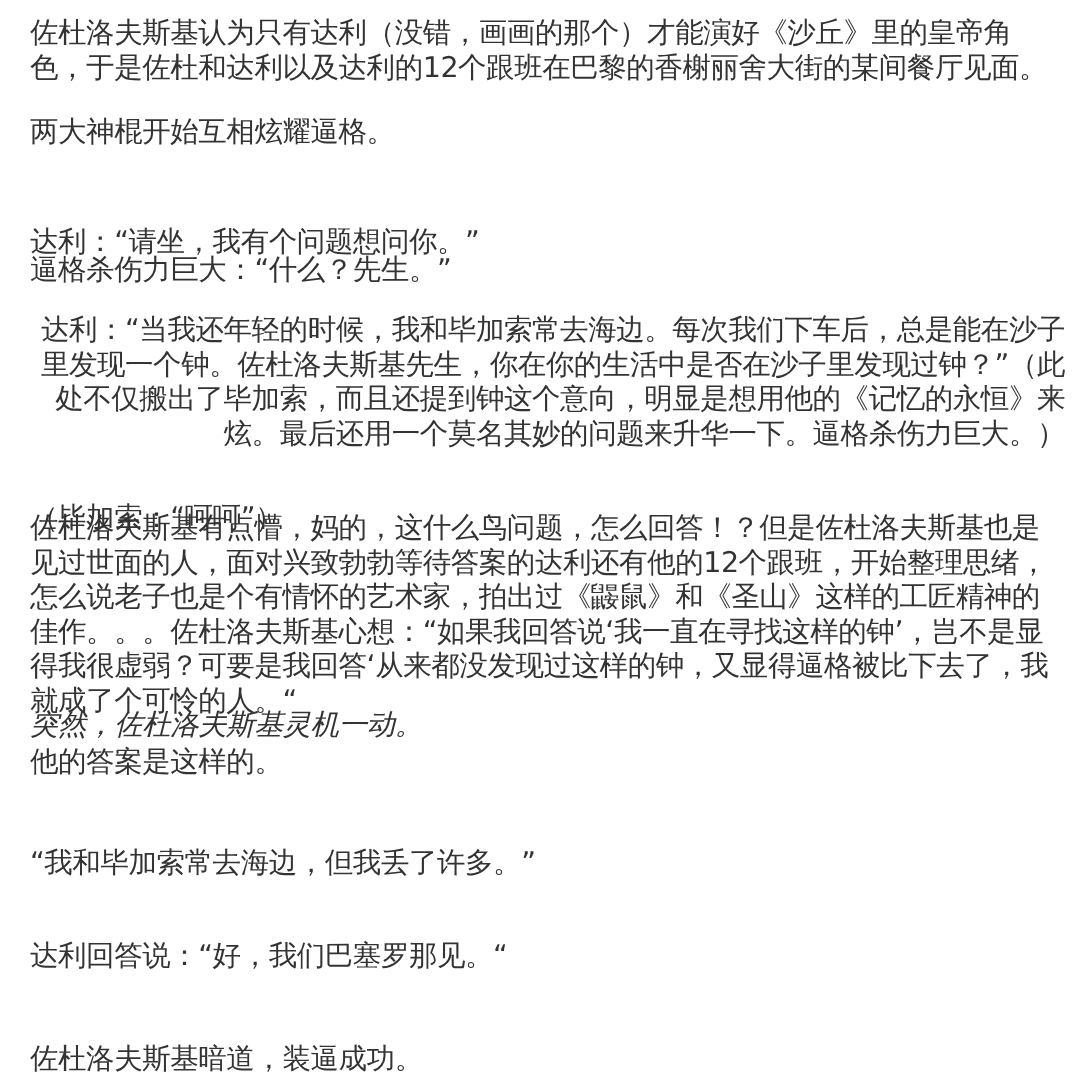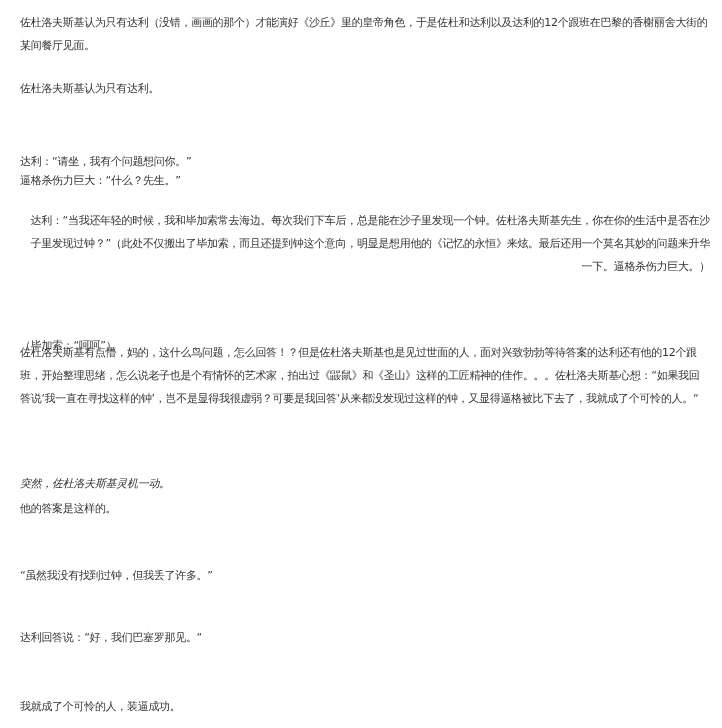--- a/index.html
+++ b/index.html
@@ -19,36 +19,36 @@
     position: absolute;
     left: 20px;
     top: 0;
     width: 690px;
   }
   .para {
     position: absolute;
     left: 0;
     width: 690px;
     margin: 0;
-    font-size: 11px;
+    font-size: 19px;
     line-height: 23px;
     letter-spacing: -0.3px;
     white-space: normal;
     word-break: break-all;
   }
 </style>
 </head>
 <body>
 
 <div class="article">
   <p class="para" style="top:11px;">佐杜洛夫斯基认为只有达利（没错，画画的那个）才能演好《沙丘》里的皇帝角色，于是佐杜和达利以及达利的12个跟班在巴黎的香榭丽舍大街的某间餐厅见面。</p>
-  <p class="para" style="top:77px;">佐杜洛夫斯基认为只有达利。</p>
+  <p class="para" style="top:77px;">两大神棍开始互相炫耀逼格。</p>
   <p class="para" style="top:123px;margin-top:27px;">达利：“请坐，我有个问题想问你。”</p>
   <p class="para" style="top:169px;">逼格杀伤力巨大：“什么？先生。”</p>
   <p class="para" style="top:209px;text-align:right;">达利：“当我还年轻的时候，我和毕加索常去海边。每次我们下车后，总是能在沙子里发现一个钟。佐杜洛夫斯基先生，你在你的生活中是否在沙子里发现过钟？”（此处不仅搬出了毕加索，而且还提到钟这个意向，明显是想用他的《记忆的永恒》来炫。最后还用一个莫名其妙的问题来升华一下。逼格杀伤力巨大。）</p>
   <p class="para" style="top:299px;margin-top:35px;">（毕加索：“呵呵”）</p>
   <p class="para" style="top:341px;">佐杜洛夫斯基有点懵，妈的，这什么鸟问题，怎么回答！？但是佐杜洛夫斯基也是见过世面的人，面对兴致勃勃等待答案的达利还有他的12个跟班，开始整理思绪，怎么说老子也是个有情怀的艺术家，拍出过《鼹鼠》和《圣山》这样的工匠精神的佳作。。。佐杜洛夫斯基心想：“如果我回答说‘我一直在寻找这样的钟’，岂不是显得我很虚弱？可要是我回答‘从来都没发现过这样的钟，又显得逼格被比下去了，我就成了个可怜的人。“</p>
   <p class="para" style="top:472px;font-style:italic;">突然，佐杜洛夫斯基灵机一动。</p>
   <p class="para" style="top:497px;">他的答案是这样的。</p>
-  <p class="para" style="top:564px;">“虽然我没有找到过钟，但我丢了许多。”</p>
+  <p class="para" style="top:564px;">“我和毕加索常去海边，但我丢了许多。”</p>
   <p class="para" style="top:626px;">达利回答说：“好，我们巴塞罗那见。“</p>
-  <p class="para" style="top:695px;">我就成了个可怜的人，装逼成功。</p>
+  <p class="para" style="top:695px;">佐杜洛夫斯基暗道，装逼成功。</p>
 </div>
 
 </body></html>

